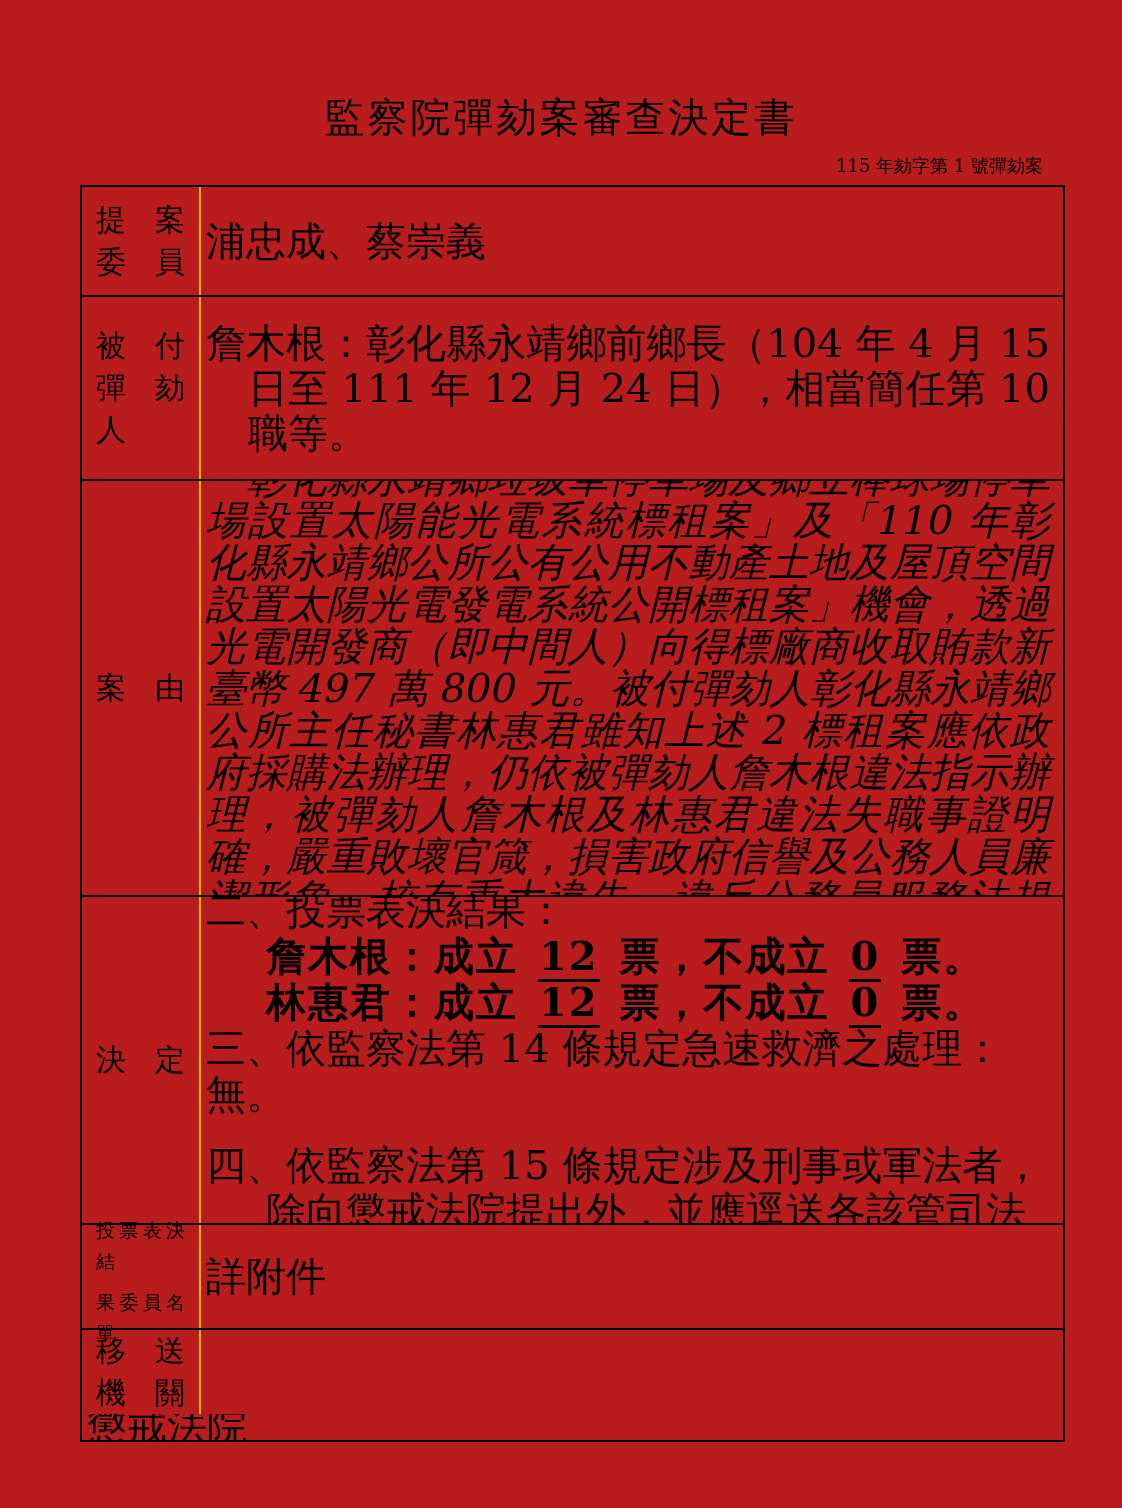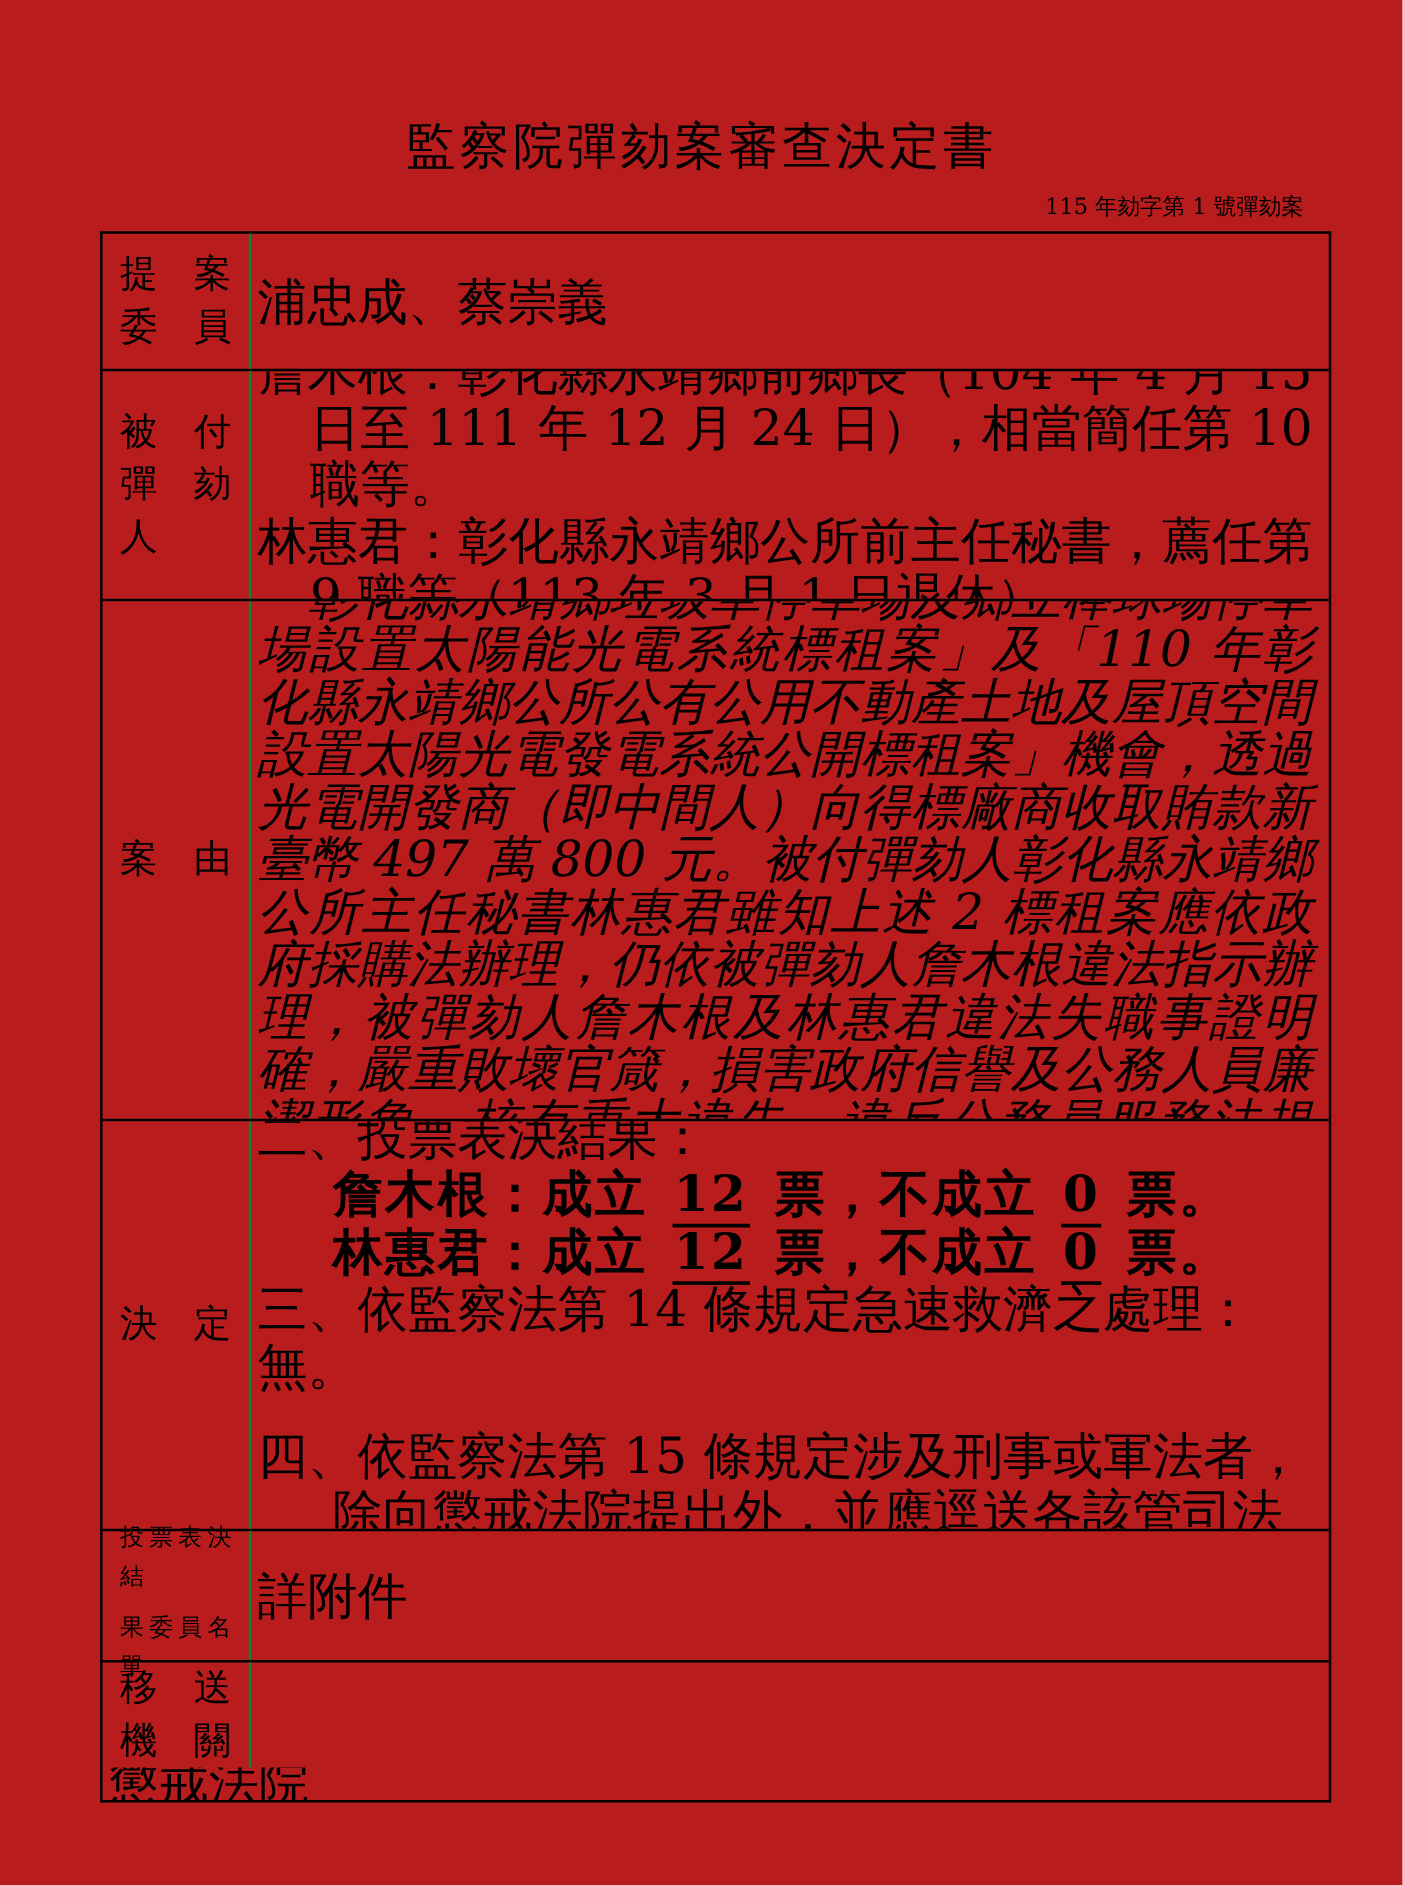--- a/index.html
+++ b/index.html
@@ -51,21 +51,21 @@
   .row:last-child { border-bottom: none; }
   .r-proposers { height: 110px; }
   .r-impeached { height: 184px; }
   .r-case      { height: 416px; }
   .r-decision  { height: 328px; }
   .r-voters    { height: 105px; }
   .r-agency    { height: 110px; flex-direction: column; }
   .label-cell {
     width: 119px;
     box-sizing: border-box;
-    border-right: 2px solid #15803d;
+    border-right: 2px solid #eab308;
     display: flex;
     flex-direction: column;
     justify-content: center;
     padding: 0 14px;
     font-size: 30px;
     flex-shrink: 0;
   }
   .label-line {
     text-align: justify;
     text-align-last: justify;
@@ -139,21 +139,20 @@
       </div>
     </div>
 
     <div class="row r-impeached">
       <div class="label-cell">
         <div class="label-line">被付</div>
         <div class="label-line">彈劾人</div>
       </div>
       <div class="content-cell">
         <div class="entry">詹木根：彰化縣永靖鄉前鄉長（104 年 4 月 15 日至 111 年 12 月 24 日），相當簡任第 10 職等。</div>
-        <div class="entry">林惠君：彰化縣永靖鄉公所前主任秘書，薦任第 9 職等（113 年 3 月 1 日退休）。</div>
       </div>
     </div>
 
     <div class="row r-case">
       <div class="label-cell">
         <div class="label-line">案由</div>
       </div>
       <div class="content-cell">
         <div class="case-text">被付彈劾人彰化縣永靖鄉鄉長詹木根利用辦理「彰化縣永靖鄉垃圾車停車場及鄉立棒球場停車場設置太陽能光電系統標租案」及「110 年彰化縣永靖鄉公所公有公用不動產土地及屋頂空間設置太陽光電發電系統公開標租案」機會，透過光電開發商（即中間人）向得標廠商收取賄款新臺幣 497 萬 800 元。被付彈劾人彰化縣永靖鄉公所主任秘書林惠君雖知上述 2 標租案應依政府採購法辦理，仍依被彈劾人詹木根違法指示辦理，被彈劾人詹木根及林惠君違法失職事證明確，嚴重敗壞官箴，損害政府信譽及公務人員廉潔形象，核有重大違失，違反公務員服務法規定，爰依法提案彈劾。</div>
       </div>

